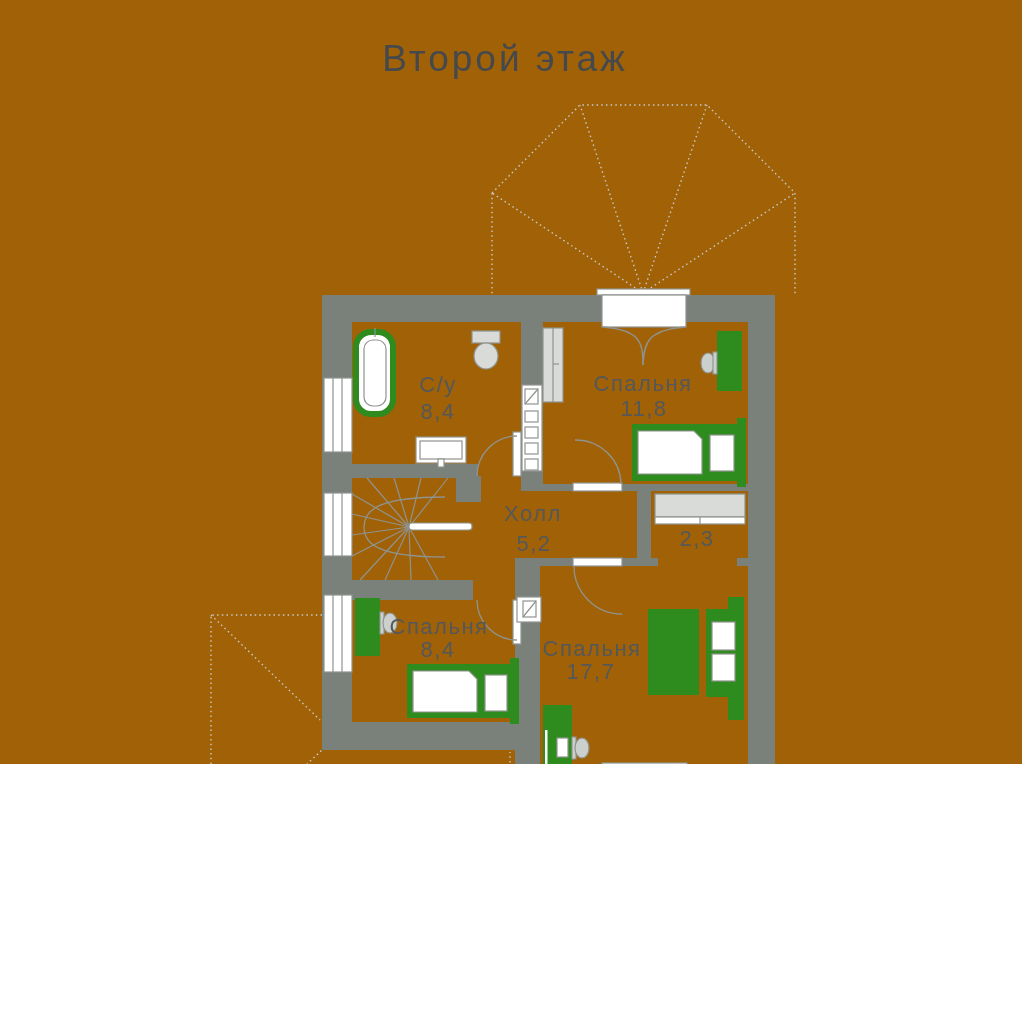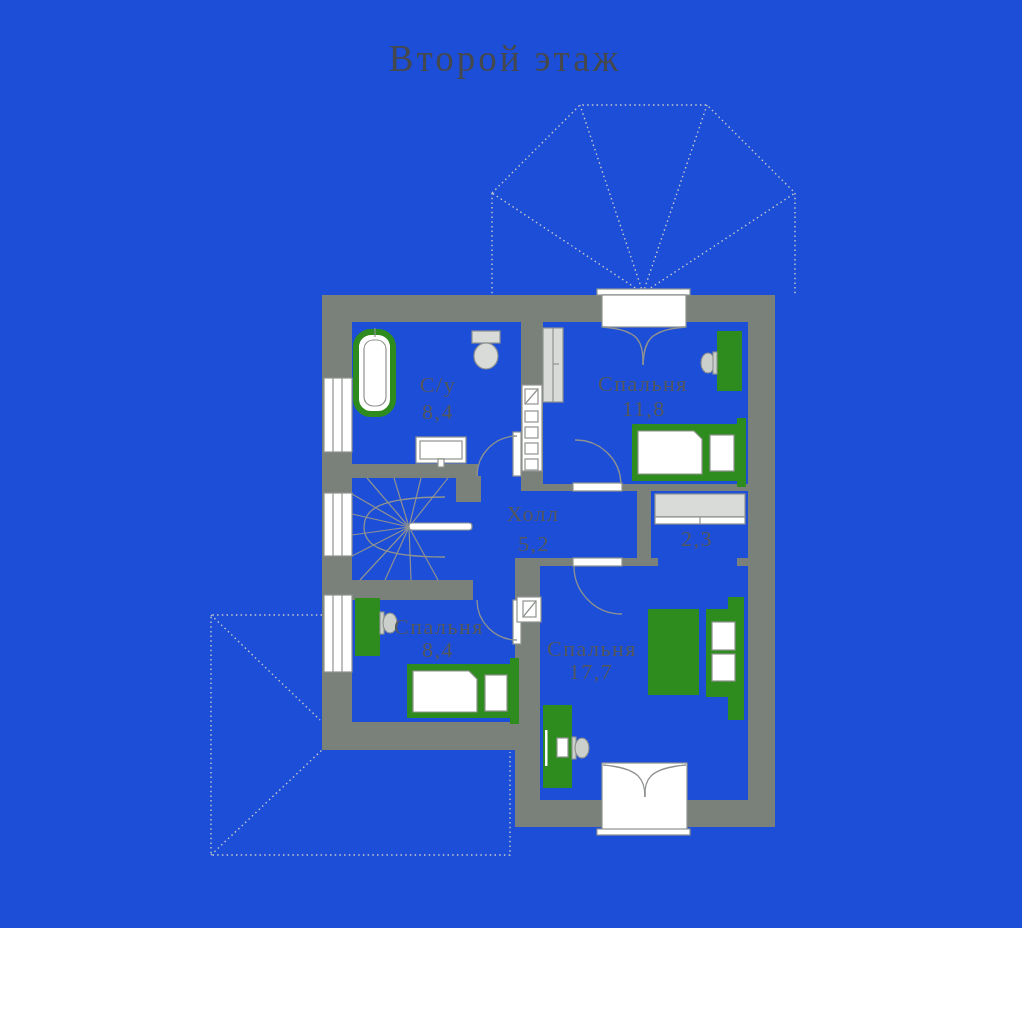--- a/index.html
+++ b/index.html
@@ -1,21 +1,21 @@
 <!DOCTYPE html>
 <html style="--wall: #7a817b; --furniture-green: #2e8b1e; --fixture-gray: #d8dbd8; --line: #8f938f; --roof-dashed: #c6c9c7; --label-text: #54585a; --title-text: #46494c;"><head>
 <meta charset="utf-8">
 <style>
   :root{
     --wall:#7a817b; --furniture-green:#2e8b1e; --fixture-gray:#d8dbd8;
     --line:#8f938f; --roof-dashed:#c6c9c7; --label-text:#54585a; --title-text:#46494c;
   }
   html,body{margin:0;padding:0;background:#fff;}
-  .page{position:relative;width:1022px;height:928px;background:#1d4ed8;overflow:hidden;
-        font-family:Liberation Serif, serif;}
+  .page{position:relative;width:1022px;height:764px;background:#a16207;overflow:hidden;
+        font-family:Liberation Sans, sans-serif;}
   svg{position:absolute;left:0;top:0;}
   .wall{fill:var(--wall);stroke:none;}
   .green{fill:var(--furniture-green);stroke:none;}
   .gray-fix{fill:var(--fixture-gray);stroke:var(--line);stroke-width:1.2;}
   .chair{fill:#ccd0cc;stroke:var(--line);stroke-width:1.1;}
   .whitebox{fill:#ffffff;stroke:var(--line);stroke-width:1.2;}
   .whiteshape{fill:#ffffff;stroke:var(--line);stroke-width:1.2;}
   .thinline{stroke:var(--line);stroke-width:1.2;fill:none;}
   .arc{stroke:var(--line);stroke-width:1.3;fill:none;}
   .dotted{stroke:var(--roof-dashed);stroke-width:1.4;fill:none;stroke-dasharray:1.5 3.2;}

